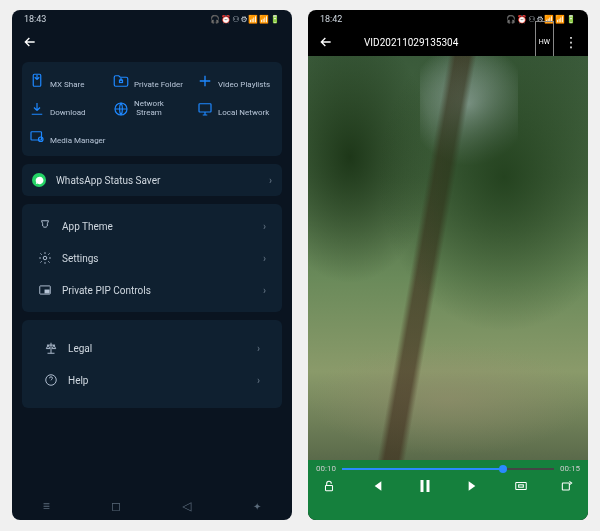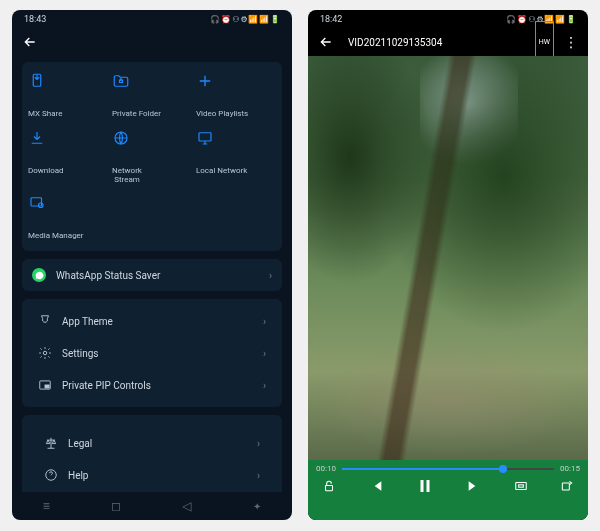--- a/index.html
+++ b/index.html
@@ -36,43 +36,43 @@
     font-size: 9px;
     color: #d0d8e0;
     text-align: right;
   }
   .sb-icons { display: flex; gap: 2px; align-items: center; font-size: 8px; letter-spacing: -0.5px;}
   .appbar {
     height: 28px;
     display: flex;
     align-items: center;
     padding: 0 10px;
-    gap: 8px;
+    gap: 24px;
   }
   .back { font-size: 16px; color: #fff; cursor: pointer; }
   .ab-title { font-size: 10px; color: #fff; flex: 1; text-align: left; padding-left: 6px;}
   .ab-right { display: flex; gap: 10px; align-items: center; font-size: 9px;}
   
   .content1 { flex: 1; overflow-y: auto; padding: 6px 10px 0 10px; }
   .card {
     background: #0f2030;
     border-radius: 6px;
     padding: 10px 6px;
     margin-bottom: 8px;
   }
   .grid {
     display: grid;
     grid-template-columns: repeat(3, 1fr);
     gap: 10px 4px;
   }
   .tile {
     display: flex;
-    flex-direction: column;
-    align-items: flex-start;
-    gap: 20px;
+    flex-direction: row;
+    align-items: flex-end;
+    gap: 4px;
     cursor: pointer;
   }
   .ticon { width: 18px; height: 18px; color: #1e88ff; }
   .tlabel { font-size: 8px; color: #b8c6d8; text-align: center; line-height: 1.1; white-space: pre-line;}
   .row {
     display: flex; align-items: center; gap: 10px;
     padding: 9px 10px;
     font-size: 10px;
     color: #d0d8e0;
     cursor: pointer;

